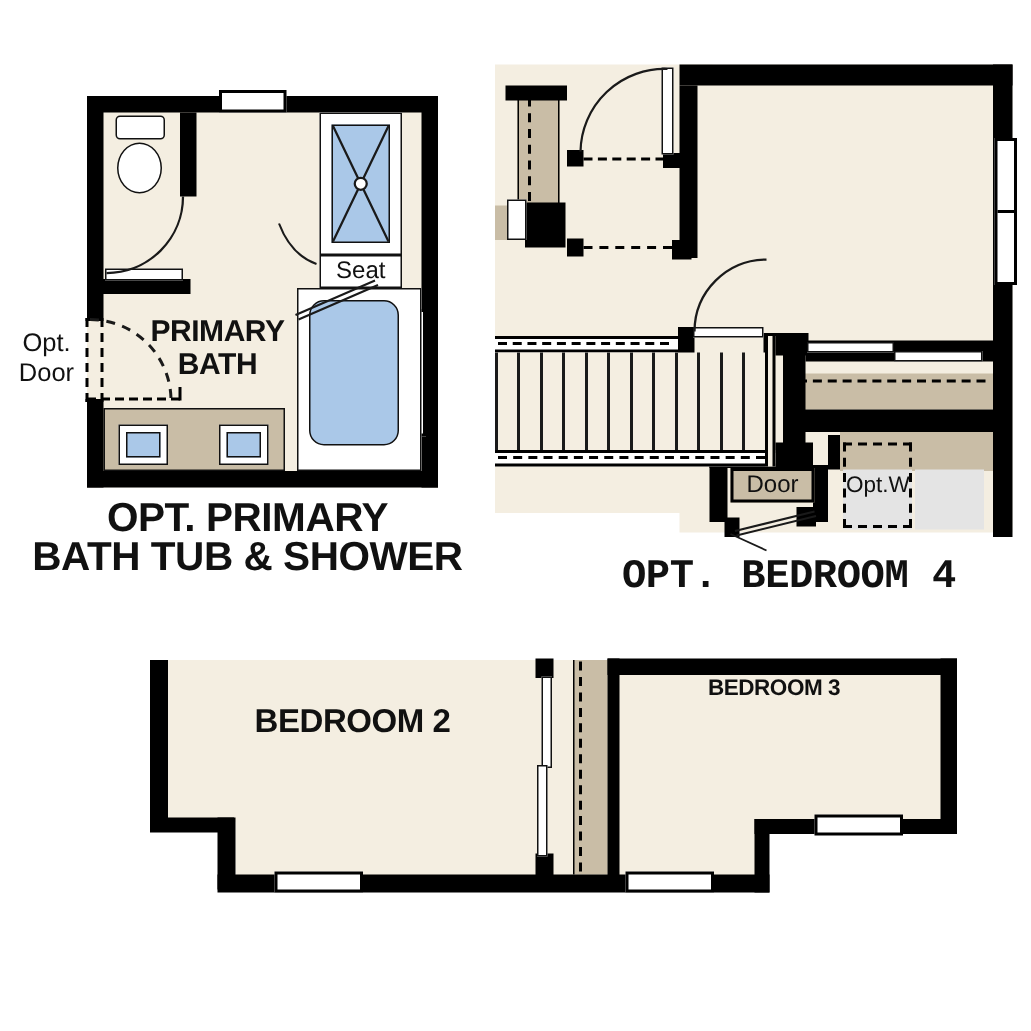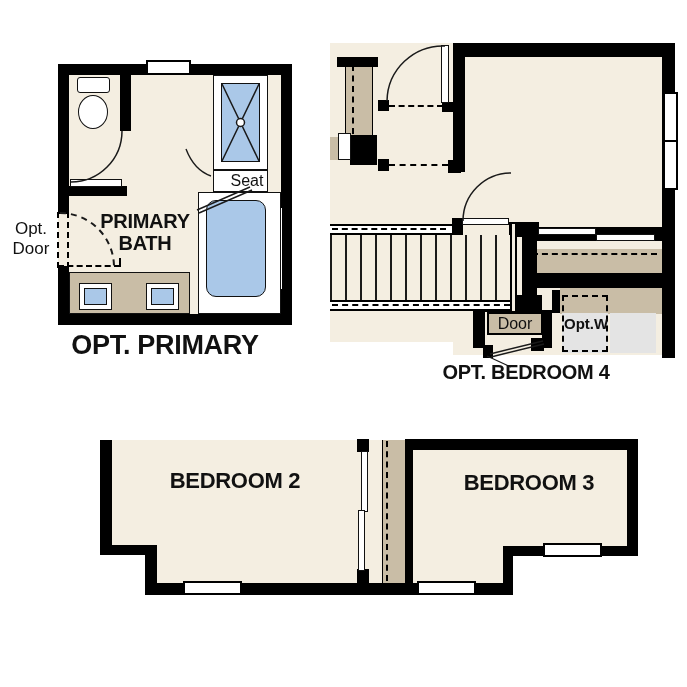--- a/index.html
+++ b/index.html
@@ -15,21 +15,21 @@
   .dh {position:absolute;height:0;border-top:2px dashed #000;}
   .dv {position:absolute;width:0;border-left:2px dashed #000;}
   .db {position:absolute;border:2px dashed #000;box-sizing:border-box;background:transparent;}
   .treads{position:absolute;background-color:var(--floor,#f4eee1);
           background-image:repeating-linear-gradient(90deg,#1a1a1a 0 2px,transparent 2px 15px);}
   .rail{position:absolute;background:#fff;border-top:2px solid #000;border-bottom:2px solid #000;box-sizing:border-box;}
   .lb {position:absolute;font-weight:bold;text-align:center;letter-spacing:-0.3px;}
   .ln {position:absolute;font-weight:normal;text-align:center;}
   .lb span,.ln span{display:block;}
   svg.overlay{position:absolute;left:0;top:0;pointer-events:none;}
-  .wd-lbl{position:absolute;left:0;right:0;top:18px;text-align:right;font-size:15px;line-height:17px;font-weight:bold;}
+  .wd-lbl{position:absolute;left:0;right:0;top:18px;text-align:right;font-size:15px;line-height:17px;}
 </style>
 </head>
 <body>
 
 <div id="canvas">
 
   <div class="f" style="left:58px;top:64px;width:234px;height:261px;"></div>
 
   <div class="t" style="left:69px;top:272px;width:121px;height:42px;border:1.5px solid #111;box-sizing:border-box;"></div>
 
@@ -174,34 +174,35 @@
   </svg>
 
   <div class="lb" style="left:85px;top:210px;width:120px;font-size:20px;line-height:22px;">
     <span>PRIMARY</span>
       <span>BATH</span>
   </div>
   <div class="ln" style="left:6px;top:219px;width:50px;font-size:17px;line-height:20px;">
     <span>Opt.</span>
       <span>Door</span>
   </div>
-  <div class="ln" style="left:213px;top:171px;width:68px;font-size:16px;line-height:20px;">
+  <div class="ln" style="left:213px;top:171px;width:55px;font-size:16px;line-height:20px;">
     <span>Seat</span>
   </div>
   <div class="lb" style="left:5px;top:332px;width:320px;font-size:27px;line-height:26px;">
     <span>OPT. PRIMARY</span>
+      <span>BATH TUB &amp; SHOWER</span>
   </div>
 
   <div class="ln" style="left:487px;top:313px;width:56px;font-size:16px;line-height:21px;">
     <span>Door</span>
   </div>
-  <div class="lb" style="left:376px;top:358px;width:300px;font-size:20px;line-height:28px;">
+  <div class="lb" style="left:376px;top:371px;width:300px;font-size:27px;line-height:28px;font-family:Liberation Mono, monospace;">
     <span>OPT. BEDROOM 4</span>
   </div>
 
   <div class="lb" style="left:133px;top:469px;width:204px;font-size:22px;line-height:24px;">
     <span>BEDROOM 2</span>
   </div>
-  <div class="lb" style="left:427px;top:447px;width:204px;font-size:22px;line-height:24px;margin-top:24px;">
+  <div class="lb" style="left:414px;top:447px;width:204px;font-size:15px;line-height:24px;">
     <span>BEDROOM 3</span>
   </div>
 
 </div>
 
 </body></html>

